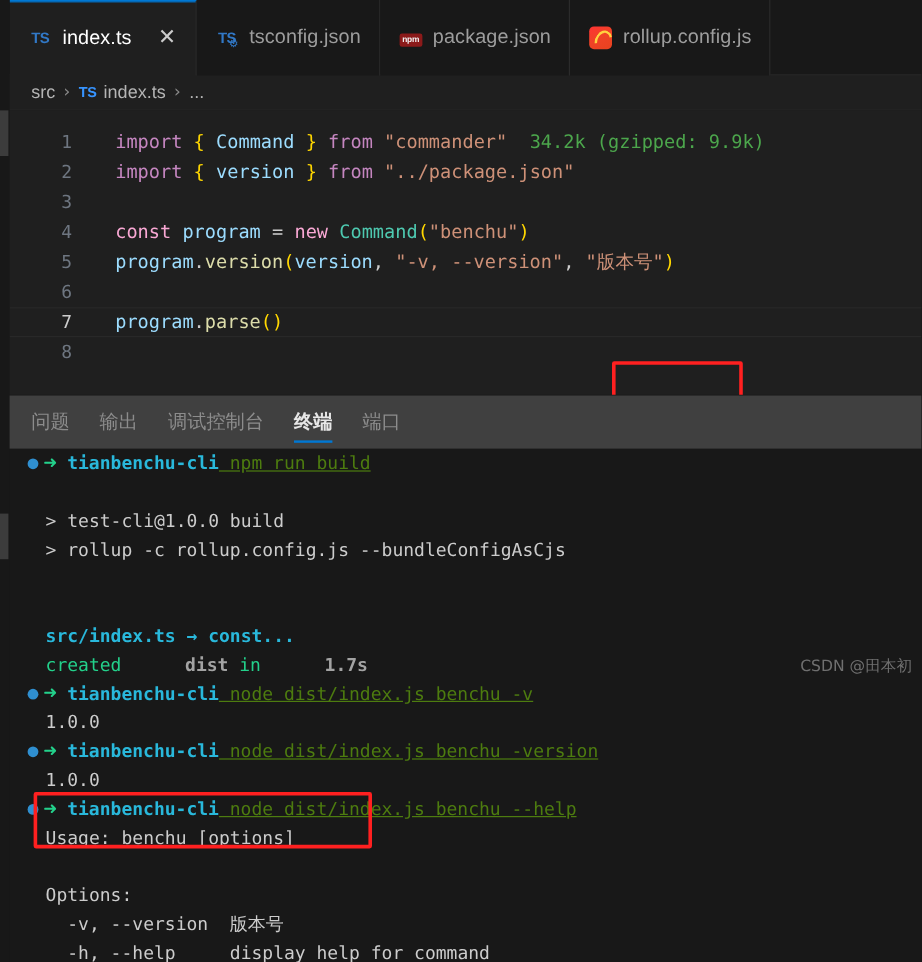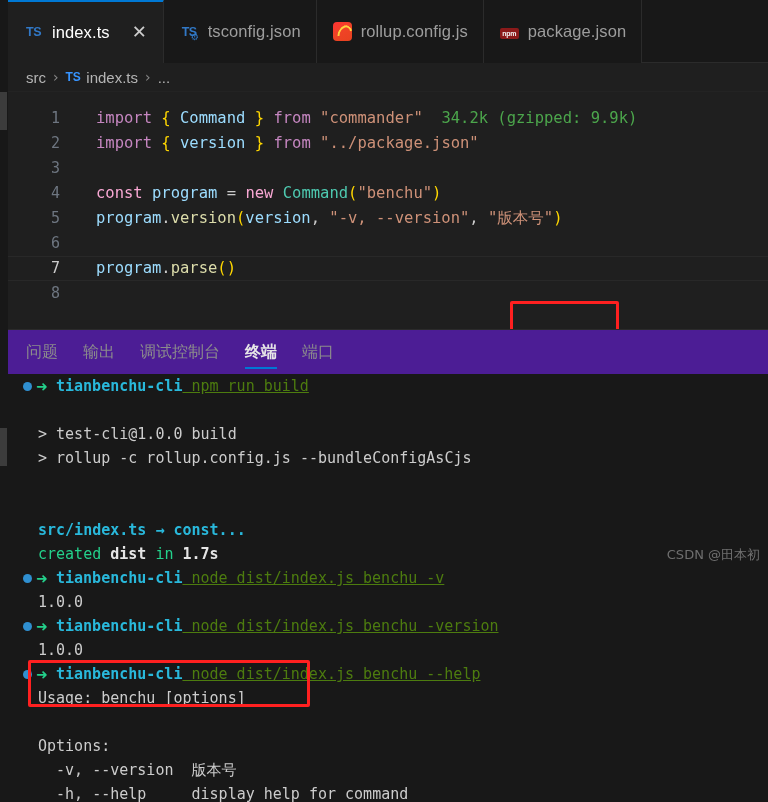--- a/index.html
+++ b/index.html
@@ -204,21 +204,21 @@
     background: #181818;
     display: flex; flex-direction: column;
     border-top: 1px solid #2b2b2b;
     position: relative;
   }
   .panel-tabs {
     height: 44px; flex: 0 0 44px;
     display: flex; align-items: center;
     padding-left: 26px;
     gap: 25px;
-    background: #4c1d95;
+    background: #404040;
   }
   .ptab {
     color: #8c8c8c;
     font-size: 16px;
     height: 44px;
     display: flex; align-items: center;
     position: relative;
     cursor: pointer;
     font-family: "DejaVu Sans", "Liberation Sans", sans-serif;
   }
@@ -264,21 +264,21 @@
   }
   .arrow {
     position: absolute; left: 28px;
     color: #23d18b; font-size: 14px;
     font-family: "DejaVu Sans", sans-serif;
   }
   .term-line.prompt { padding-left: 48px; }
   .pr-host { color: #29b8db; font-weight: bold; }
   .pr-cmd { color: #4d7c0f; text-decoration: underline; }
   .c-green { color: #23d18b; }
-  .c-greenb { color: #e5e5e5; font-weight: bold; }
+  .c-greenb { color: #a3a3a3; font-weight: bold; margin-left: 44px; }
   .c-cyanb { color: #29b8db; font-weight: bold; }
   .c-white { color: #cccccc; }
 
   
   .watermark {
     position: absolute;
     right: 8px; bottom: 4px;
     color: #6f6f6f;
     font-size: 13px;
     font-family: "DejaVu Sans", sans-serif;
@@ -303,27 +303,27 @@
       <span class="tab-label">index.ts</span>
       <span class="tab-close">✕</span>
     </div>
 
     <div class="tab">
       <span class="ico ico-ts ico-tsconfig">TS<span class="gear">⚙</span></span>
       <span class="tab-label">tsconfig.json</span>
     </div>
 
     <div class="tab">
+      <span class="ico ico-npm">npm</span>
+      <span class="tab-label">package.json</span>
+    </div>
+
+    <div class="tab">
       <span class="ico ico-rollup"></span>
       <span class="tab-label">rollup.config.js</span>
-    </div>
-
-    <div class="tab">
-      <span class="ico ico-npm">npm</span>
-      <span class="tab-label">package.json</span>
     </div>
   </div>
 
   <div class="breadcrumb">
     <span class="crumb">src</span>
     <span class="crumb-sep">›</span>
     <span class="crumb-ts">TS</span>
     <span class="crumb">index.ts</span>
     <span class="crumb-sep">›</span>
     <span class="crumb">...</span>

